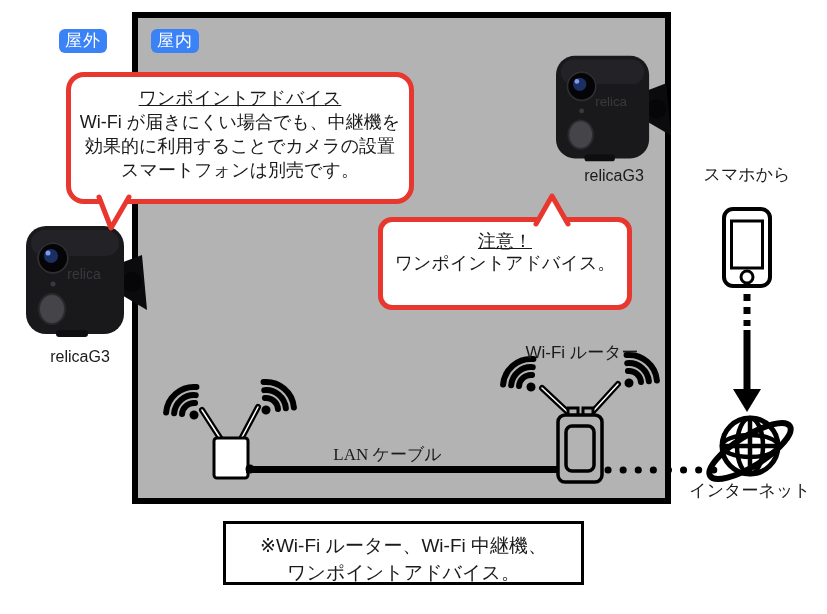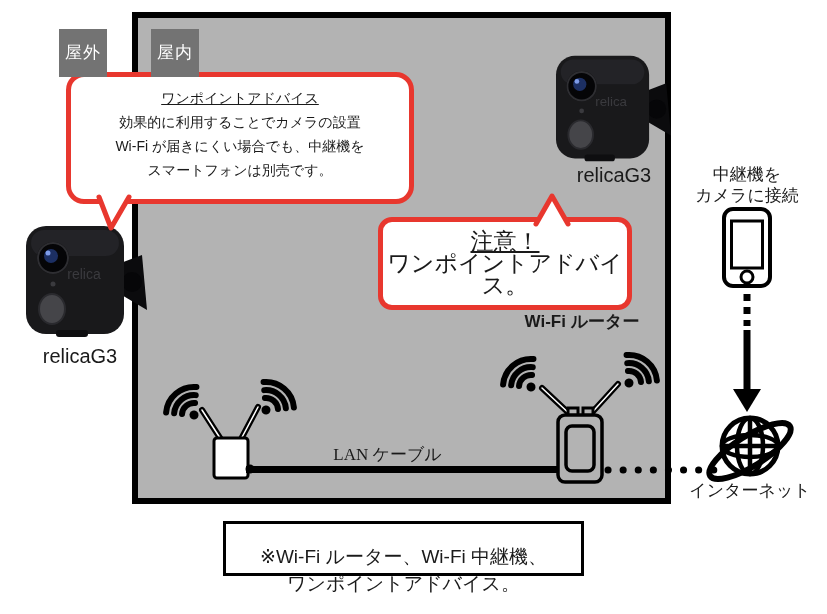--- a/index.html
+++ b/index.html
@@ -8,46 +8,46 @@
     font-family:"Liberation Sans","DejaVu Sans",sans-serif;color:#1a1a1a;
   }
   .abs{position:absolute;}
   
   .indoor-box{
     left:132px;top:12px;width:539px;height:492px;box-sizing:border-box;
     background:#b3b3b3;border:6px solid #000;z-index:1;
   }
   
   .chip{
-    background:#737373;color:#fff;font-size:17px;line-height:24px;
-    padding:12px 6px;z-index:6;letter-spacing:1px;
+    background:#3b82f6;color:#fff;font-size:17px;line-height:24px;
+    padding:0 6px;z-index:6;letter-spacing:1px;border-radius:6px;
   }
   
   .bubble{
     box-sizing:border-box;background:#fff;border:5px solid #e8372e;z-index:3;
     text-align:center;
   }
   .bubble .u{text-decoration:underline;}
   .advice{
     left:66px;top:72px;width:348px;height:132px;border-radius:18px;
-    font-size:14px;line-height:24px;padding-top:9px;
+    font-size:18px;line-height:24px;padding-top:9px;
   }
   .caution{
     left:378px;top:217px;width:254px;height:93px;border-radius:14px;
-    font-size:23px;line-height:22px;padding-top:8px;
+    font-size:18px;line-height:22px;padding-top:8px;
   }
   .svg-layer{left:0;top:0;z-index:2;}
   .tail-layer{left:0;top:0;z-index:4;pointer-events:none;}
   .lbl{z-index:6;font-size:17px;line-height:21px;text-align:center;color:#1a1a1a;}
-  .cam-lbl{font-size:20px;}
+  .cam-lbl{font-size:16px;}
   
   .note-box{
-    left:223px;top:521px;width:361px;height:55px;box-sizing:border-box;
+    left:223px;top:521px;width:361px;height:64px;box-sizing:border-box;
     background:#fff;border:3px solid #000;z-index:6;
-    font-size:19px;line-height:27px;text-align:center;padding-top:19px;
+    font-size:19px;line-height:27px;text-align:center;padding-top:8px;
   }
 </style>
 </head>
 <body>
 
 <div class="stage">
 
   <div class="abs indoor-box"></div>
 
   <svg class="abs svg-layer" width="827" height="614" viewBox="0 0 827 614">
@@ -143,47 +143,46 @@
       <ellipse cx="750" cy="446" rx="13" ry="28" stroke-width="4.5"></ellipse>
       <ellipse cx="750" cy="446" rx="28" ry="11" stroke-width="4.5"></ellipse>
       <line x1="750" y1="418" x2="750" y2="474" stroke-width="4.5"></line>
       <line x1="722" y1="446" x2="778" y2="446" stroke-width="4.5"></line>
       <ellipse cx="750" cy="451" rx="47" ry="15" stroke-width="6" transform="rotate(-32 750 451)"></ellipse>
     </g>
   </svg>
 
   <div class="abs bubble advice">
     <div class="u">ワンポイントアドバイス</div>
+    <div>Wi-Fi が届きにくい場合でも、中継機を</div>
     <div>効果的に利用することでカメラの設置</div>
-    <div>Wi-Fi が届きにくい場合でも、中継機を</div>
     <div>スマートフォンは別売です。</div>
   </div>
 
   <div class="abs bubble caution">
     <div class="u">注意！</div>
     <div>ワンポイントアドバイス。</div>
   </div>
 
   <svg class="abs tail-layer" width="827" height="614" viewBox="0 0 827 614">
     <path d="M 99,197 L 111,228 L 129,197" fill="#fff" stroke="#e8372e" stroke-width="5" stroke-linecap="round" stroke-linejoin="round"></path>
     <path d="M 536,224 L 552,196 L 568,224" fill="#fff" stroke="#e8372e" stroke-width="5" stroke-linecap="round" stroke-linejoin="round"></path>
   </svg>
 
   <div class="abs chip" style="left:59px;top:29px;">屋外</div>
   <div class="abs chip" style="left:151px;top:29px;">屋内</div>
 
   <div class="abs lbl cam-lbl" style="left:28px;top:346px;width:104px;">relicaG3</div>
   <div class="abs lbl cam-lbl" style="left:564px;top:165px;width:100px;">relicaG3</div>
 
-  <div class="abs lbl" style="left:518px;top:311px;width:128px;font-weight:bold;">Wi-Fi ルーター</div>
+  <div class="abs lbl" style="left:518px;top:342px;width:128px;">Wi-Fi ルーター</div>
   <div class="abs lbl" style="left:325px;top:444px;width:125px;font-family:Liberation Serif, serif;">LAN ケーブル</div>
 
   <div class="abs lbl" style="left:689px;top:164px;width:116px;">
-    <div>中継機を</div>
-    <div>カメラに接続</div>
+    <div>スマホから</div>
   </div>
 
   <div class="abs lbl" style="left:683px;top:480px;width:134px;">インターネット</div>
 
   <div class="abs note-box">
     <div>※Wi-Fi ルーター、Wi-Fi 中継機、</div>
     <div>ワンポイントアドバイス。</div>
   </div>
 
 </div>

